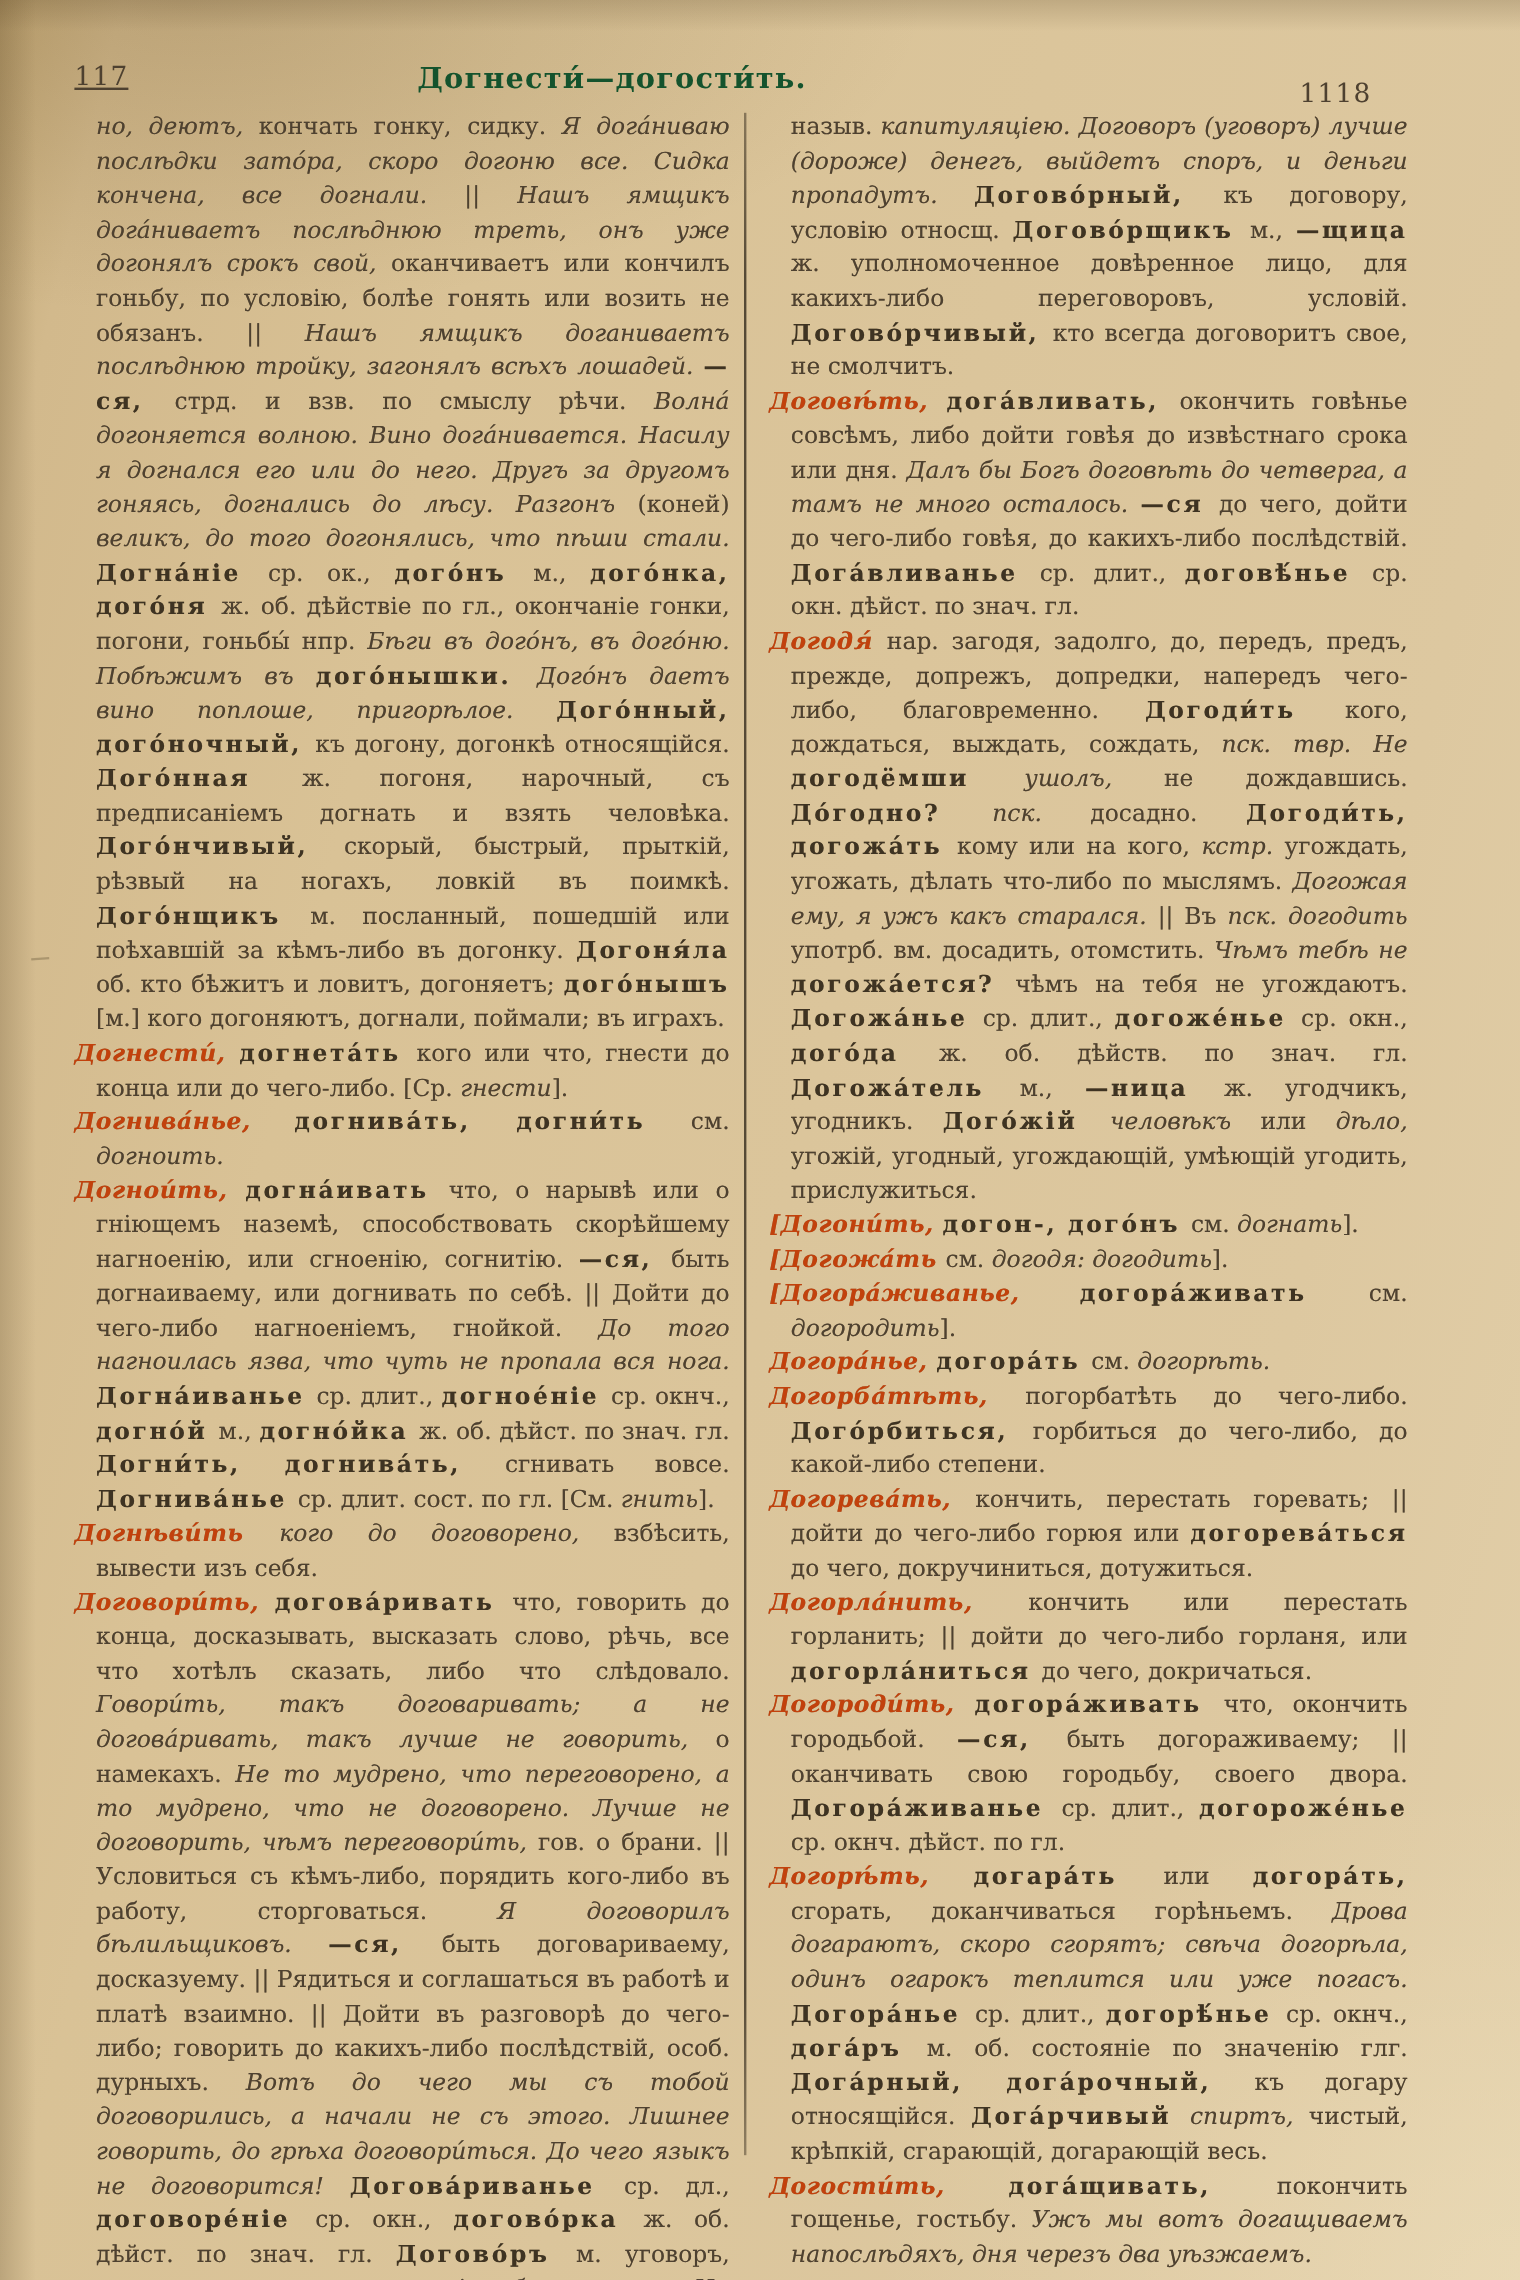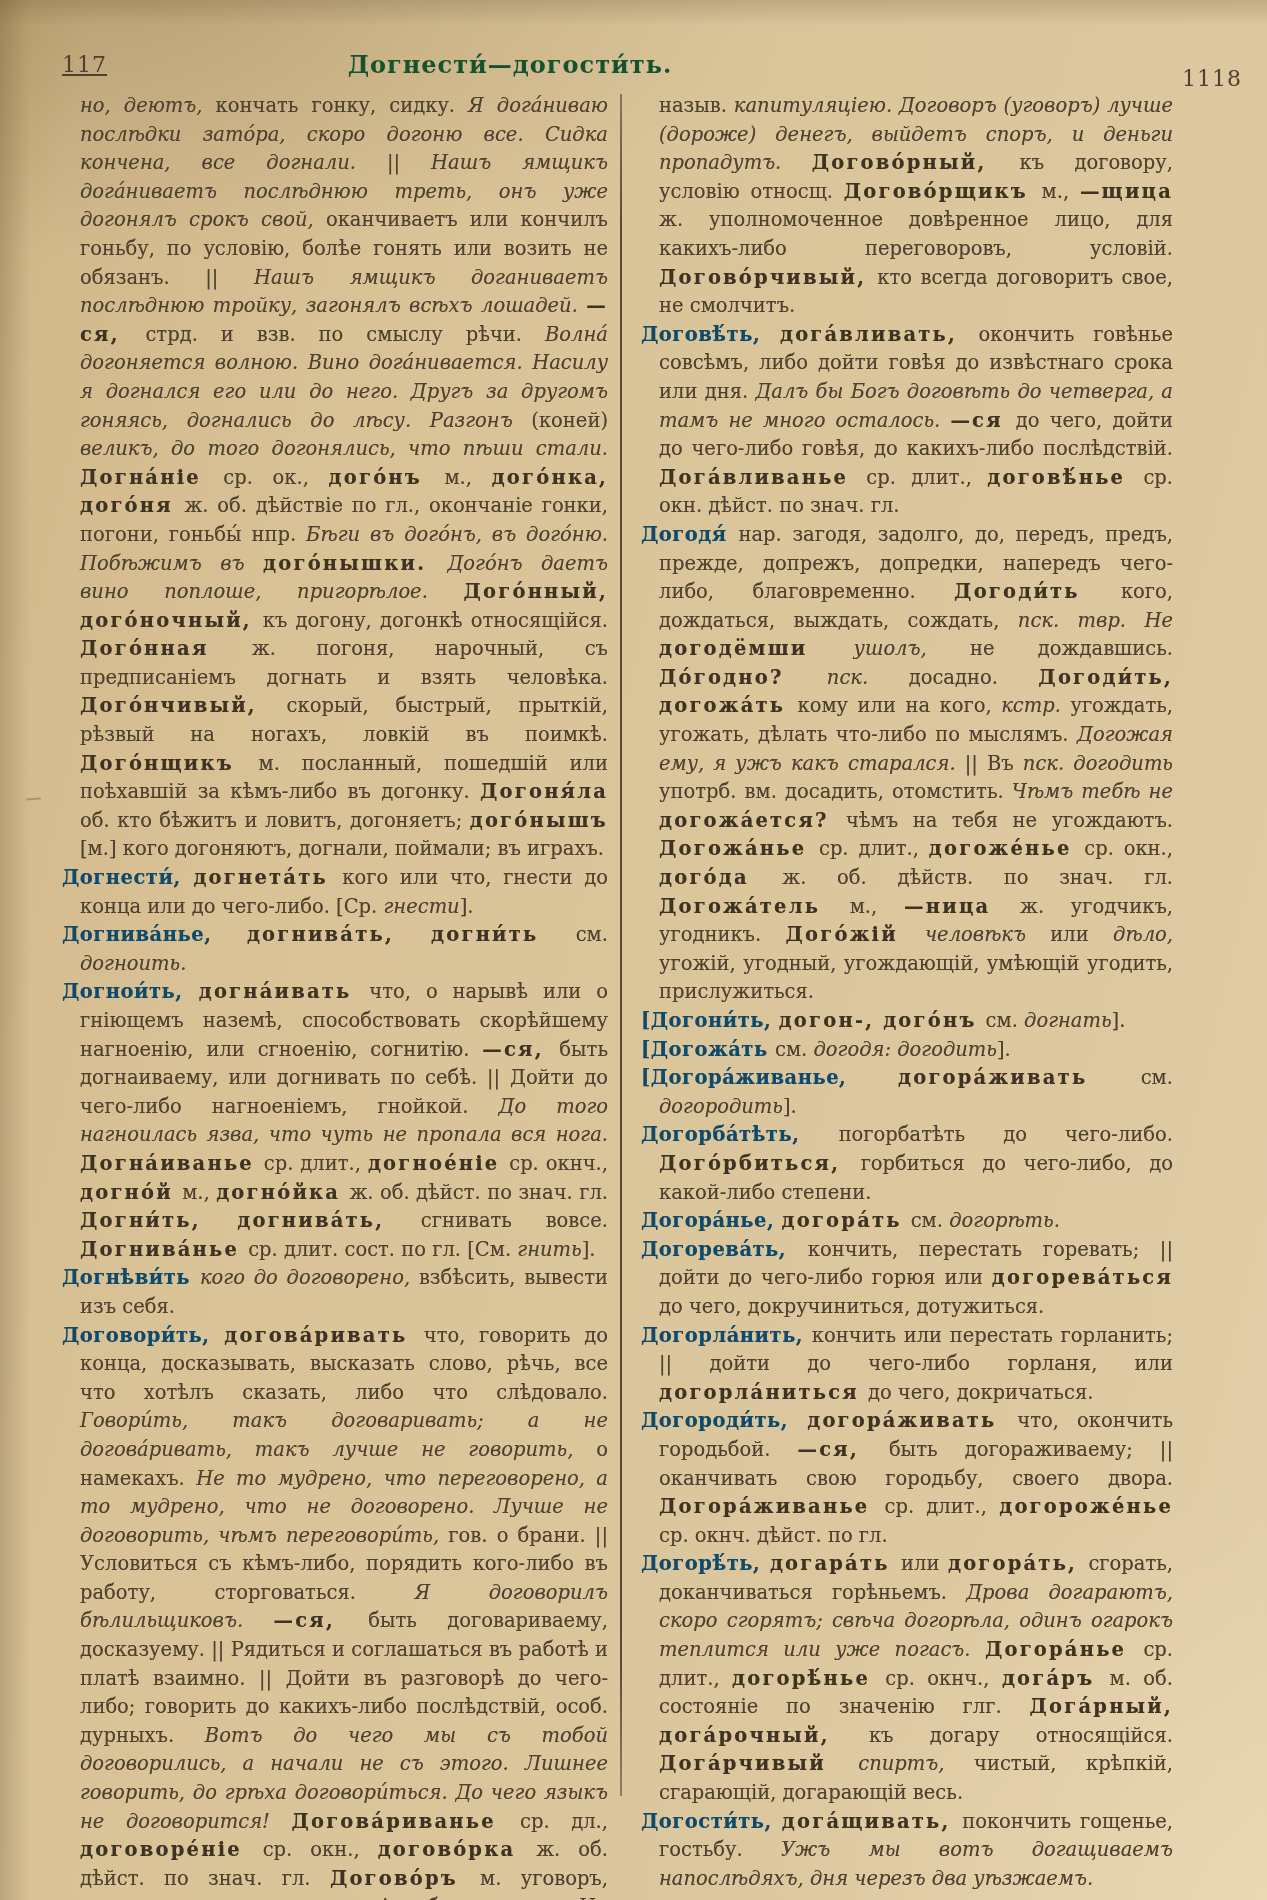--- a/index.html
+++ b/index.html
@@ -12,41 +12,41 @@
       linear-gradient(103deg,#c3a876 0%, #d2b98c 6%, #d9c296 26%, #dbc59b 52%, #ddc8a0 78%, #e2cfa9 100%);
   }
   .page{position:absolute;inset:0;}
   .edge-top{position:absolute;left:0;top:0;width:100%;height:26px;
     background:linear-gradient(180deg,rgba(80,60,30,0.20),rgba(80,60,30,0));}
   .edge-left{position:absolute;left:0;top:0;width:30px;height:100%;
     background:linear-gradient(90deg,rgba(80,60,30,0.22),rgba(80,60,30,0));}
   .running-head{position:absolute;left:0;top:0;width:100%;height:90px;color:#4a3c2a;}
   .pgnum{position:absolute;font-size:22px;color:#4e4130;letter-spacing:1px;}
   .pgnum.left{left:62px;top:52px;text-decoration:underline;}
-  .pgnum.right{left:1182px;top:66px;}
+  .pgnum.right{left:1083px;top:66px;}
   .head-title{
     position:absolute;left:270px;width:480px;top:50px;text-align:center;
     font-size:24px;font-weight:bold;letter-spacing:1px;color:#14532d;
   }
   .column{
     position:absolute;top:92px;color:#4e4130;
     font-size:19.5px;line-height:28.6px;text-align:justify;
     text-shadow:0 0 0.5px rgba(70,55,30,0.45);
   }
   .column-left{left:62px;width:546px;}
   .column-right{left:641px;width:532px;}
   .column-divider{
     position:absolute;left:620px;top:94px;width:2px;height:1702px;
     background:linear-gradient(180deg,rgba(70,58,40,0.55),rgba(62,52,36,0.85) 8%,rgba(62,52,36,0.85) 92%,rgba(70,58,40,0.5));
   }
   .margin-mark{position:absolute;left:26px;top:798px;width:15px;height:2px;
     background:rgba(95,80,52,0.35);transform:rotate(-4deg);}
   p.para{margin:0;padding-left:18px;text-indent:-18px;}
   p.cont{text-indent:0;}
-  .run-h{font-weight:bold;color:#0c4a6e;letter-spacing:0.5px;}
+  .run-h{font-weight:bold;color:#c2410c;letter-spacing:0.5px;font-style:italic;}
   .run-b{font-weight:bold;color:#3e3322;letter-spacing:2.2px;}
   .run-i{font-style:italic;}
   .run-r{}
 </style>
 </head>
 <body>
 
 <div class="page">
   <div class="edge-top"></div>
   <div class="edge-left"></div>
@@ -66,22 +66,22 @@
       <p class="para entry"><span class="run-h">Договори́ть, </span><span class="run-b">догова́ривать </span><span class="run-r">что, говорить до конца, досказывать, высказать слово, рѣчь, все что хотѣлъ сказать, либо что слѣдовало. </span><span class="run-i">Говори́ть, такъ договаривать; а не догова́ривать, такъ лучше не говорить, </span><span class="run-r">о намекахъ. </span><span class="run-i">Не то мудрено, что переговорено, а то мудрено, что не договорено. Лучше не договорить, чѣмъ переговори́ть, </span><span class="run-r">гов. о брани. || Условиться съ кѣмъ-либо, порядить кого-либо въ работу, сторговаться. </span><span class="run-i">Я договорилъ бѣлильщиковъ. </span><span class="run-b">—ся, </span><span class="run-r">быть договариваему, досказуему. || Рядиться и соглашаться въ работѣ и платѣ взаимно. || Дойти въ разговорѣ до чего-либо; говорить до какихъ-либо послѣдствій, особ. дурныхъ. </span><span class="run-i">Вотъ до чего мы съ тобой договорились, а начали не съ этого. Лишнее говорить, до грѣха договори́ться. До чего языкъ не договорится! </span><span class="run-b">Догова́риванье </span><span class="run-r">ср. дл., </span><span class="run-b">договоре́ніе </span><span class="run-r">ср. окн., </span><span class="run-b">догово́рка </span><span class="run-r">ж. об. дѣйст. по знач. гл. </span><span class="run-b">Догово́ръ </span><span class="run-r">м. уговоръ, взаимное соглашенье, условіе, обязательство. На дѣловомъ языкѣ </span></p>
     </div>
   <div class="column-divider"></div>
   <div class="column column-right" id="col-right">
       <p class="para cont"><span class="run-r">назыв. </span><span class="run-i">капитуляціею. Договоръ (уговоръ) лучше (дороже) денегъ, выйдетъ споръ, и деньги пропадутъ. </span><span class="run-b">Догово́рный, </span><span class="run-r">къ договору, условію относщ. </span><span class="run-b">Догово́рщикъ </span><span class="run-r">м., </span><span class="run-b">—щица </span><span class="run-r">ж. уполномоченное довѣренное лицо, для какихъ-либо переговоровъ, условій. </span><span class="run-b">Догово́рчивый, </span><span class="run-r">кто всегда договоритъ свое, не смолчитъ.</span></p>
       <p class="para entry"><span class="run-h">Договѣ́ть, </span><span class="run-b">дога́вливать, </span><span class="run-r">окончить говѣнье совсѣмъ, либо дойти говѣя до извѣстнаго срока или дня. </span><span class="run-i">Далъ бы Богъ договѣть до четверга, а тамъ не много осталось. </span><span class="run-b">—ся </span><span class="run-r">до чего, дойти до чего-либо говѣя, до какихъ-либо послѣдствій. </span><span class="run-b">Дога́вливанье </span><span class="run-r">ср. длит., </span><span class="run-b">договѣ́нье </span><span class="run-r">ср. окн. дѣйст. по знач. гл.</span></p>
       <p class="para entry"><span class="run-h">Догодя́ </span><span class="run-r">нар. загодя, задолго, до, передъ, предъ, прежде, допрежъ, допредки, напередъ чего-либо, благовременно. </span><span class="run-b">Догоди́ть </span><span class="run-r">кого, дождаться, выждать, сождать, </span><span class="run-i">пск. твр. Не </span><span class="run-b">догодёмши </span><span class="run-i">ушолъ, </span><span class="run-r">не дождавшись. </span><span class="run-b">До́годно? </span><span class="run-i">пск. </span><span class="run-r">досадно. </span><span class="run-b">Догоди́ть, догожа́ть </span><span class="run-r">кому или на кого, </span><span class="run-i">кстр. </span><span class="run-r">угождать, угожать, дѣлать что-либо по мыслямъ. </span><span class="run-i">Догожая ему, я ужъ какъ старался. </span><span class="run-r">|| Въ </span><span class="run-i">пск. догодить </span><span class="run-r">употрб. вм. досадить, отомстить. </span><span class="run-i">Чѣмъ тебѣ не </span><span class="run-b">догожа́ется? </span><span class="run-r">чѣмъ на тебя не угождаютъ. </span><span class="run-b">Догожа́нье </span><span class="run-r">ср. длит., </span><span class="run-b">догоже́нье </span><span class="run-r">ср. окн., </span><span class="run-b">дого́да </span><span class="run-r">ж. об. дѣйств. по знач. гл. </span><span class="run-b">Догожа́тель </span><span class="run-r">м., </span><span class="run-b">—ница </span><span class="run-r">ж. угодчикъ, угодникъ. </span><span class="run-b">Дого́жій </span><span class="run-i">человѣкъ </span><span class="run-r">или </span><span class="run-i">дѣло, </span><span class="run-r">угожій, угодный, угождающій, умѣющій угодить, прислужиться.</span></p>
       <p class="para entry"><span class="run-h">[Догони́ть, </span><span class="run-b">догон-, дого́нъ </span><span class="run-r">см. </span><span class="run-i">догнать</span><span class="run-r">].</span></p>
       <p class="para entry"><span class="run-h">[Догожа́ть </span><span class="run-r">см. </span><span class="run-i">догодя: догодить</span><span class="run-r">].</span></p>
       <p class="para entry"><span class="run-h">[Догора́живанье, </span><span class="run-b">догора́живать </span><span class="run-r">см. </span><span class="run-i">догородить</span><span class="run-r">].</span></p>
+      <p class="para entry"><span class="run-h">Догора́нье, </span><span class="run-b">догора́ть </span><span class="run-r">см. </span><span class="run-i">догорѣть.</span></p>
       <p class="para entry"><span class="run-h">Догорба́тѣть, </span><span class="run-r">погорбатѣть до чего-либо. </span><span class="run-b">Дого́рбиться, </span><span class="run-r">горбиться до чего-либо, до какой-либо степени.</span></p>
-      <p class="para entry"><span class="run-h">Догора́нье, </span><span class="run-b">догора́ть </span><span class="run-r">см. </span><span class="run-i">догорѣть.</span></p>
       <p class="para entry"><span class="run-h">Догорева́ть, </span><span class="run-r">кончить, перестать горевать; || дойти до чего-либо горюя или </span><span class="run-b">догорева́ться </span><span class="run-r">до чего, докручиниться, дотужиться.</span></p>
       <p class="para entry"><span class="run-h">Догорла́нить, </span><span class="run-r">кончить или перестать горланить; || дойти до чего-либо горланя, или </span><span class="run-b">догорла́ниться </span><span class="run-r">до чего, докричаться.</span></p>
       <p class="para entry"><span class="run-h">Догороди́ть, </span><span class="run-b">догора́живать </span><span class="run-r">что, окончить городьбой. </span><span class="run-b">—ся, </span><span class="run-r">быть догораживаему; || оканчивать свою городьбу, своего двора. </span><span class="run-b">Догора́живанье </span><span class="run-r">ср. длит., </span><span class="run-b">догороже́нье </span><span class="run-r">ср. окнч. дѣйст. по гл.</span></p>
       <p class="para entry"><span class="run-h">Догорѣ́ть, </span><span class="run-b">догара́ть </span><span class="run-r">или </span><span class="run-b">догора́ть, </span><span class="run-r">сгорать, доканчиваться горѣньемъ. </span><span class="run-i">Дрова догараютъ, скоро сгорятъ; свѣча догорѣла, одинъ огарокъ теплится или уже погасъ. </span><span class="run-b">Догора́нье </span><span class="run-r">ср. длит., </span><span class="run-b">догорѣ́нье </span><span class="run-r">ср. окнч., </span><span class="run-b">дога́ръ </span><span class="run-r">м. об. состояніе по значенію глг. </span><span class="run-b">Дога́рный, дога́рочный, </span><span class="run-r">къ догару относящійся. </span><span class="run-b">Дога́рчивый </span><span class="run-i">спиртъ, </span><span class="run-r">чистый, крѣпкій, сгарающій, догарающій весь.</span></p>
       <p class="para entry"><span class="run-h">Догости́ть, </span><span class="run-b">дога́щивать, </span><span class="run-r">покончить гощенье, гостьбу. </span><span class="run-i">Ужъ мы вотъ догащиваемъ напослѣдяхъ, дня черезъ два уѣзжаемъ. </span></p>
     </div>
 
   <div class="margin-mark"></div>
 </div>
 

